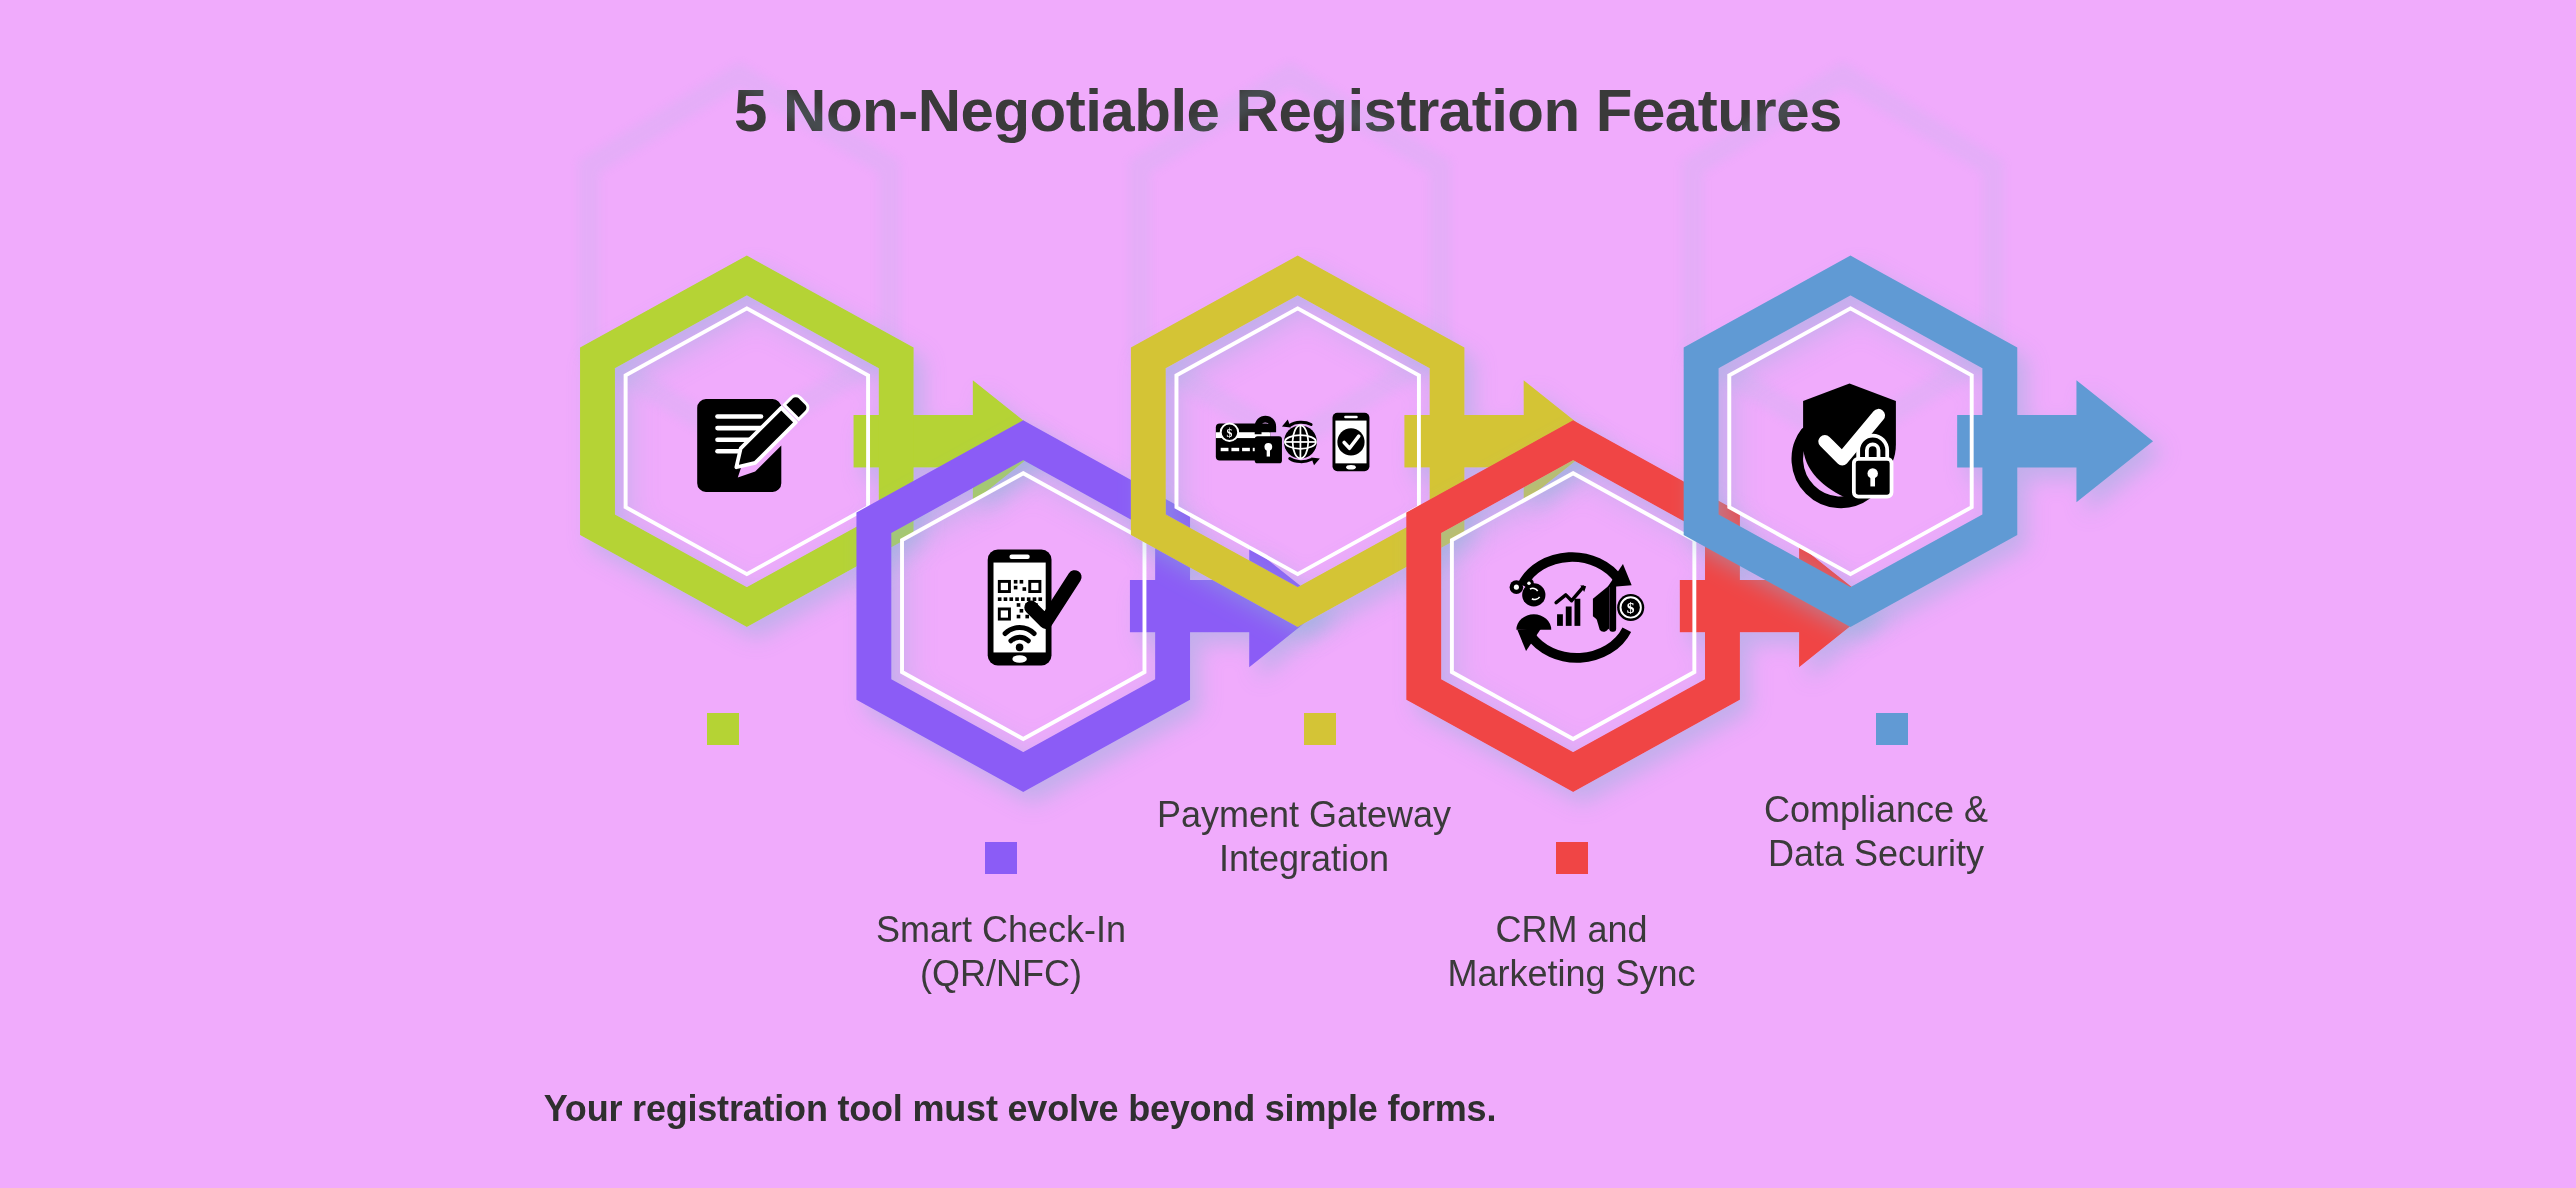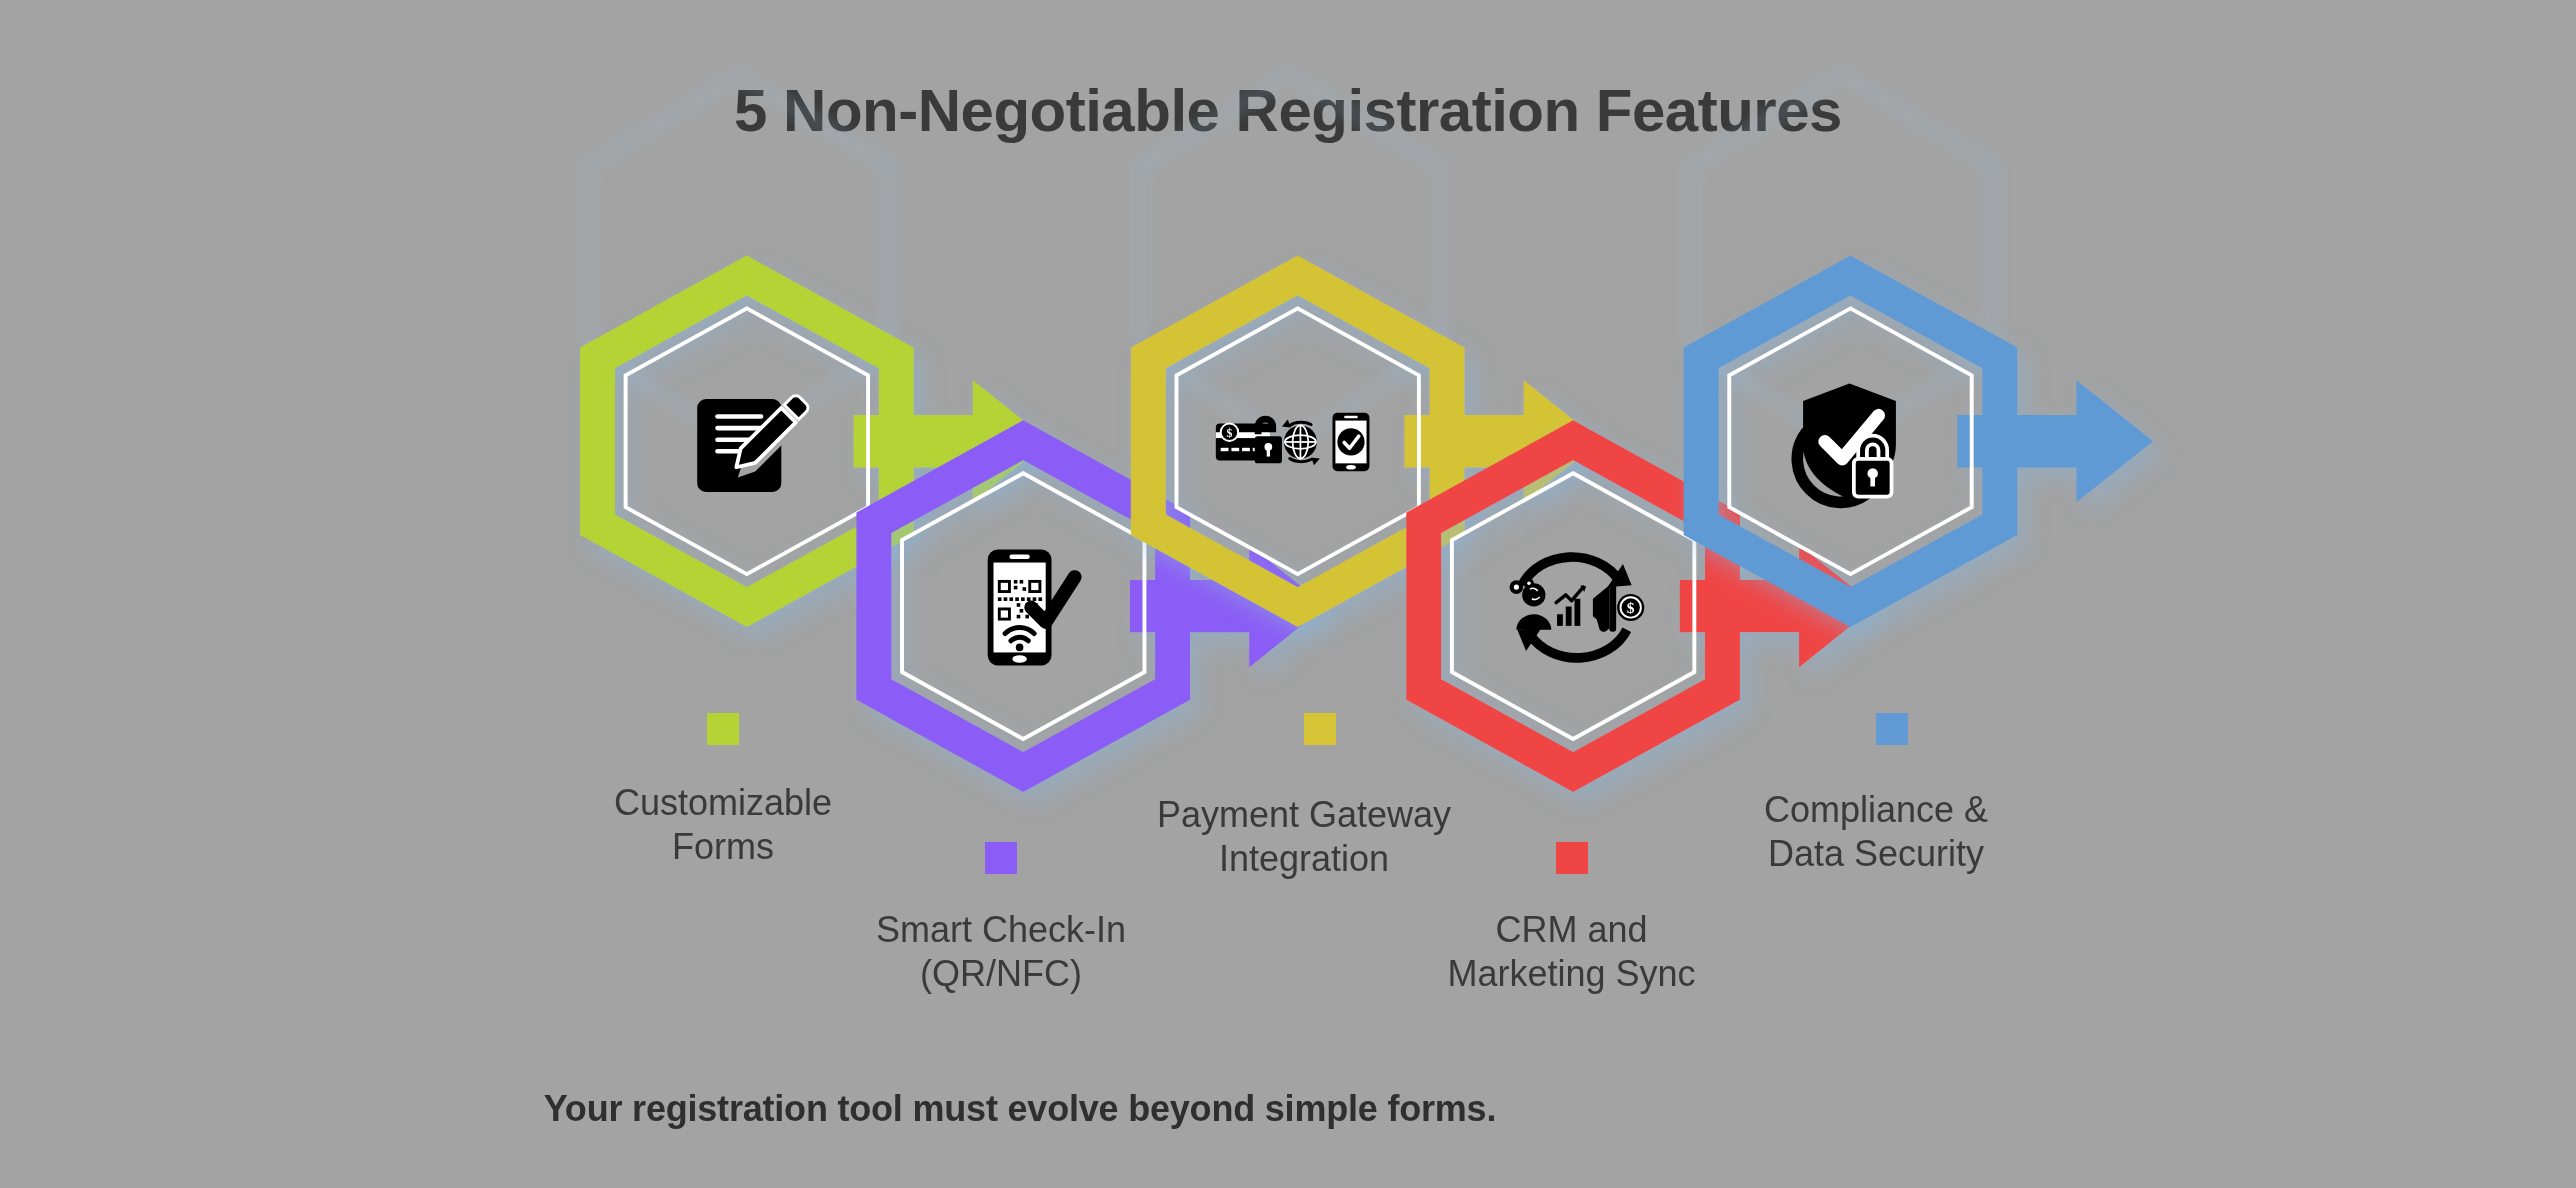--- a/index.html
+++ b/index.html
@@ -2,21 +2,21 @@
 <html><head>
 <meta charset="utf-8">
 <style>
   * { margin:0; padding:0; box-sizing:border-box; }
   html, body {
     width:2576px; height:1188px;
     background:#ffffff;
     font-family:"Liberation Sans", sans-serif;
     overflow:hidden;
   }
-  #stage { position:relative; width:2576px; height:1188px; background:#a3a3a3; }
+  #stage { position:relative; width:2576px; height:1188px; background:#f0abfc; }
 
   
   #title {
     position:absolute; left:0; top:76px; width:2576px;
     text-align:center;
     font-size:60px; font-weight:bold; letter-spacing:-0.5px;
     color:#3a3a3a;
   }
 
   
@@ -279,22 +279,20 @@
       <rect x="64.4" y="73" width="3.2" height="8" fill="#fff"></rect>
     </svg>
   </div>
 
   <div class="marker" style="left:707px; top:713px; background:#B5D334;"></div>
   <div class="marker" style="left:985px; top:842px; background:#8B5CF6;"></div>
   <div class="marker" style="left:1304px; top:713px; background:#D4C436;"></div>
   <div class="marker" style="left:1556px; top:842px; background:#F04545;"></div>
   <div class="marker" style="left:1876px; top:713px; background:#619AD4;"></div>
 
-  <div class="label" style="left:529px; top:781px; width:388px;">Customizable
-Forms</div>
 
   <div class="label" style="left:807px; top:908px; width:388px;">Smart Check-In
 (QR/NFC)</div>
 
   <div class="label" style="left:1081px; top:793px; width:446px;">Payment Gateway
 Integration</div>
 
   <div class="label" style="left:1358px; top:908px; width:427px;">CRM and
 Marketing Sync</div>
 

